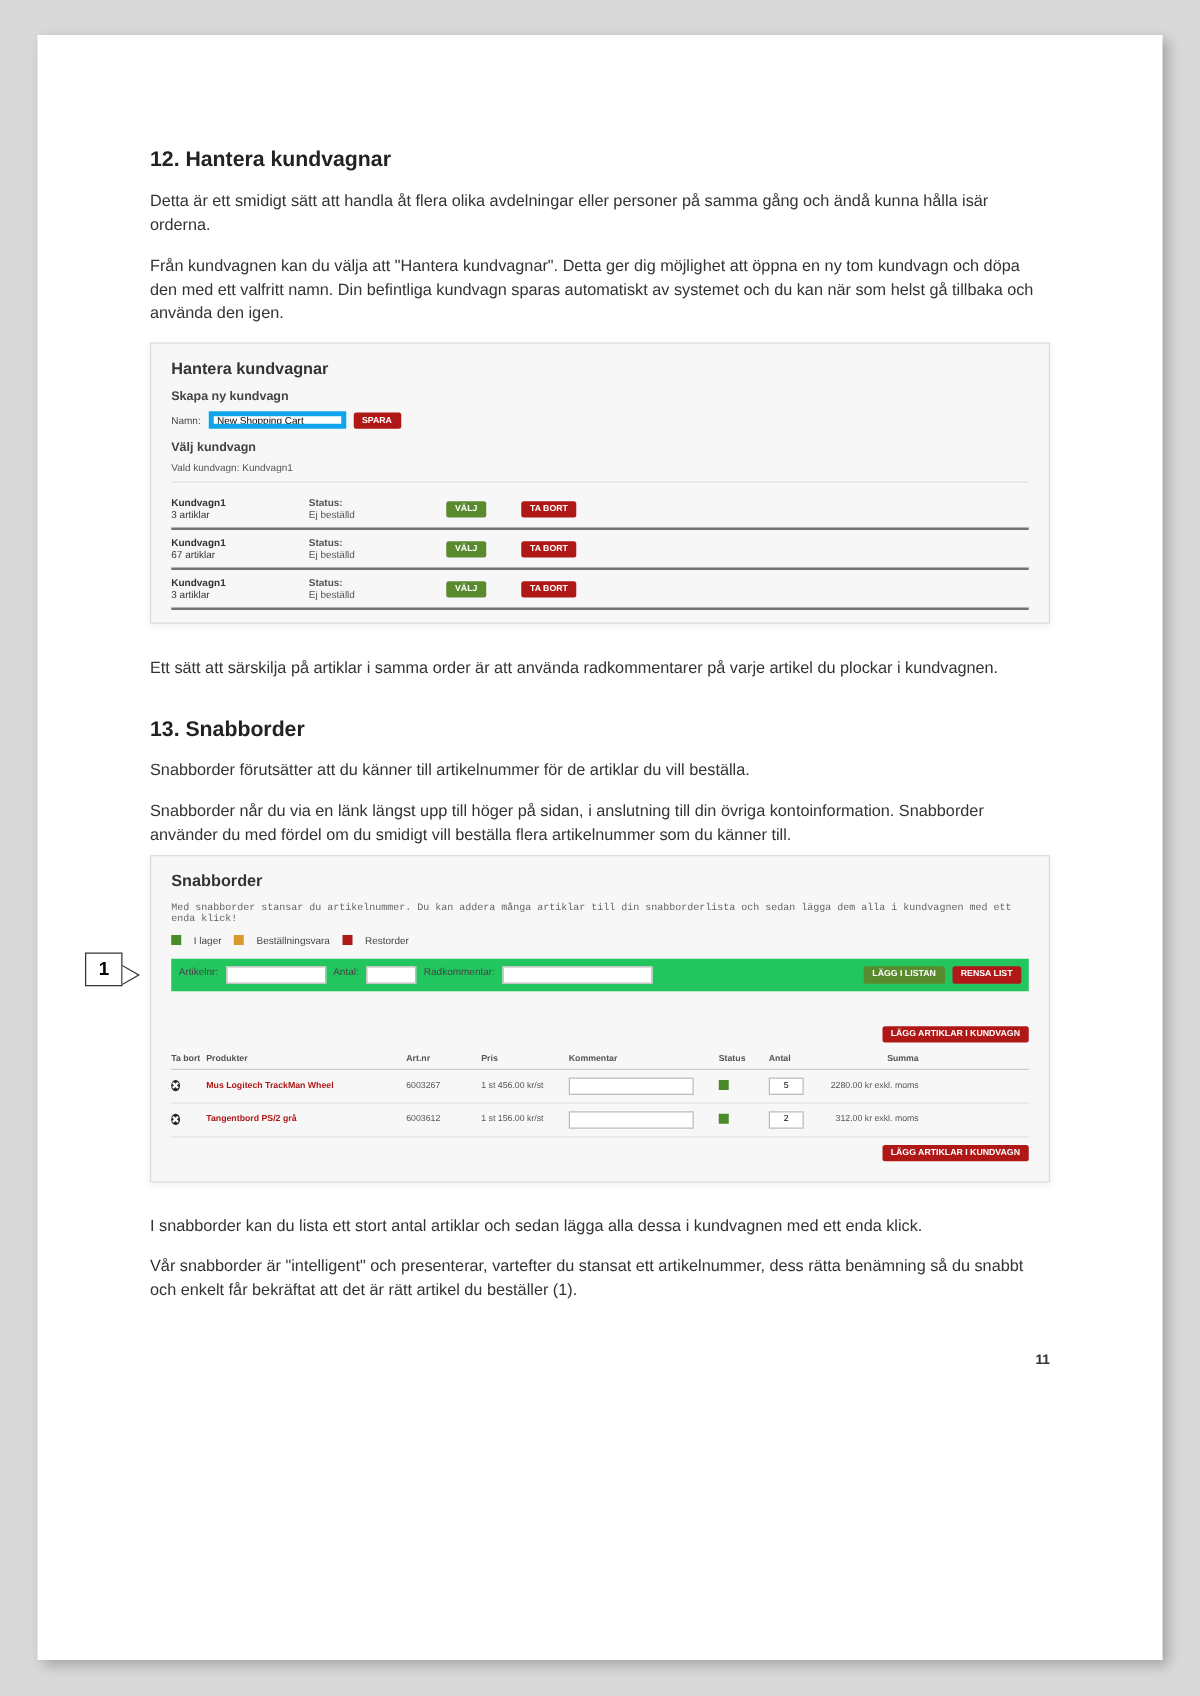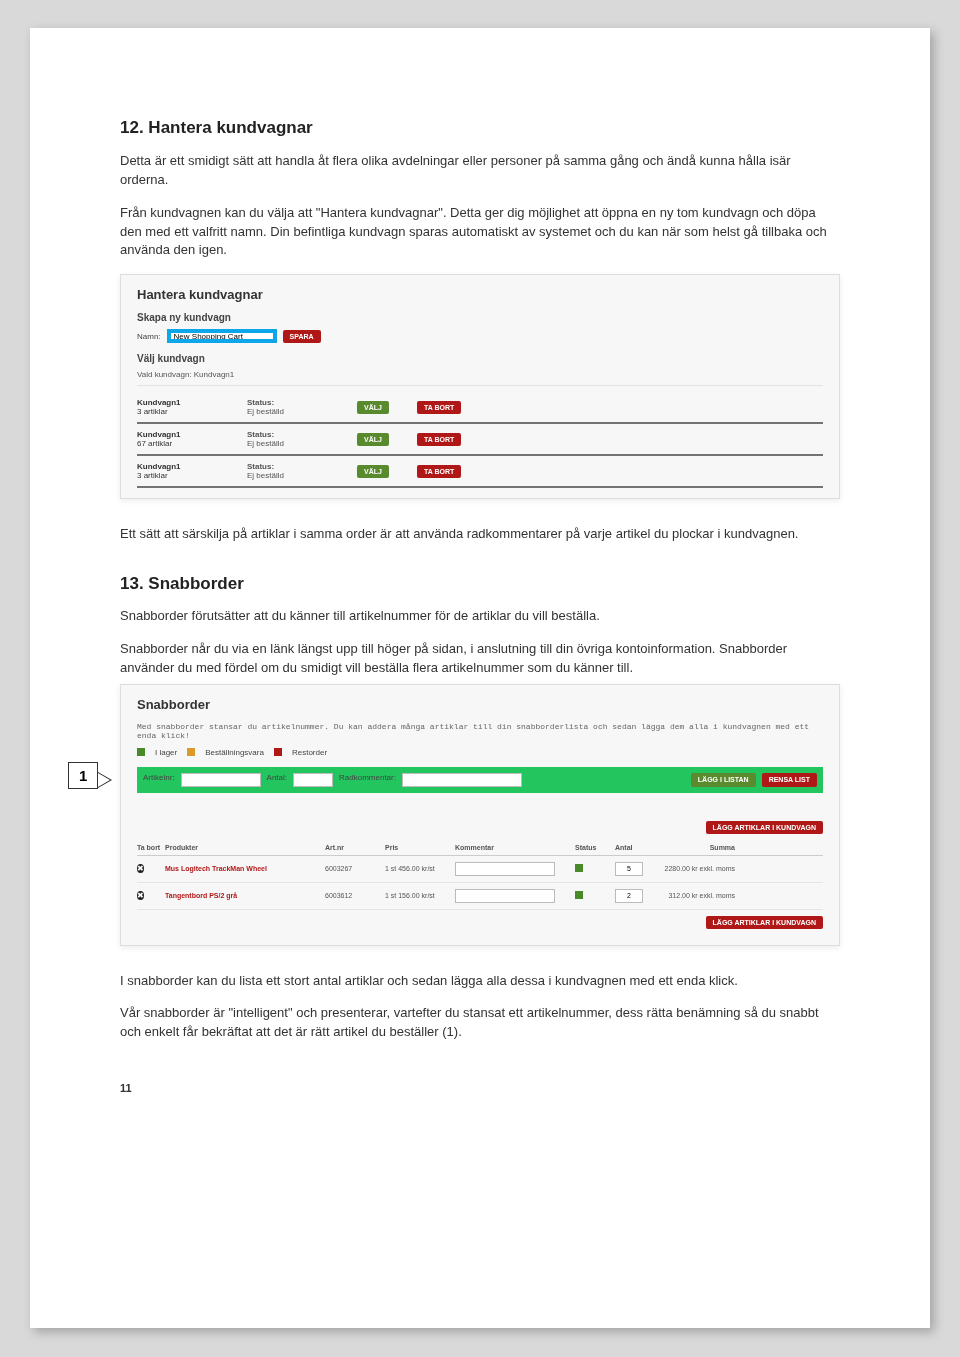--- a/index.html
+++ b/index.html
@@ -61,21 +61,21 @@
   .callout-tail {
     position: absolute; width: 0; height: 0;
     border-top: 8px solid transparent; border-bottom: 8px solid transparent;
     border-left: 14px solid #333;
   }
   .callout-tail::after {
     content: ''; position: absolute; left: -14px; top: -7px;
     border-top: 7px solid transparent; border-bottom: 7px solid transparent;
     border-left: 12px solid #fff;
   }
-  .pagenum { text-align: left; font-size: 11px; font-weight: bold; color: #333; margin-top: 40px; }
+  .pagenum { text-align: right; font-size: 11px; font-weight: bold; color: #333; margin-top: 40px; }
 
   .shot-wrap { position: relative; }
 </style>
 </head>
 <body>
 
 <div class="page">
 
   <h2 class="sec">12. Hantera kundvagnar</h2>
   <p class="body">Detta är ett smidigt sätt att handla åt flera olika avdelningar eller personer på samma gång och ändå kunna hålla isär orderna.</p>

